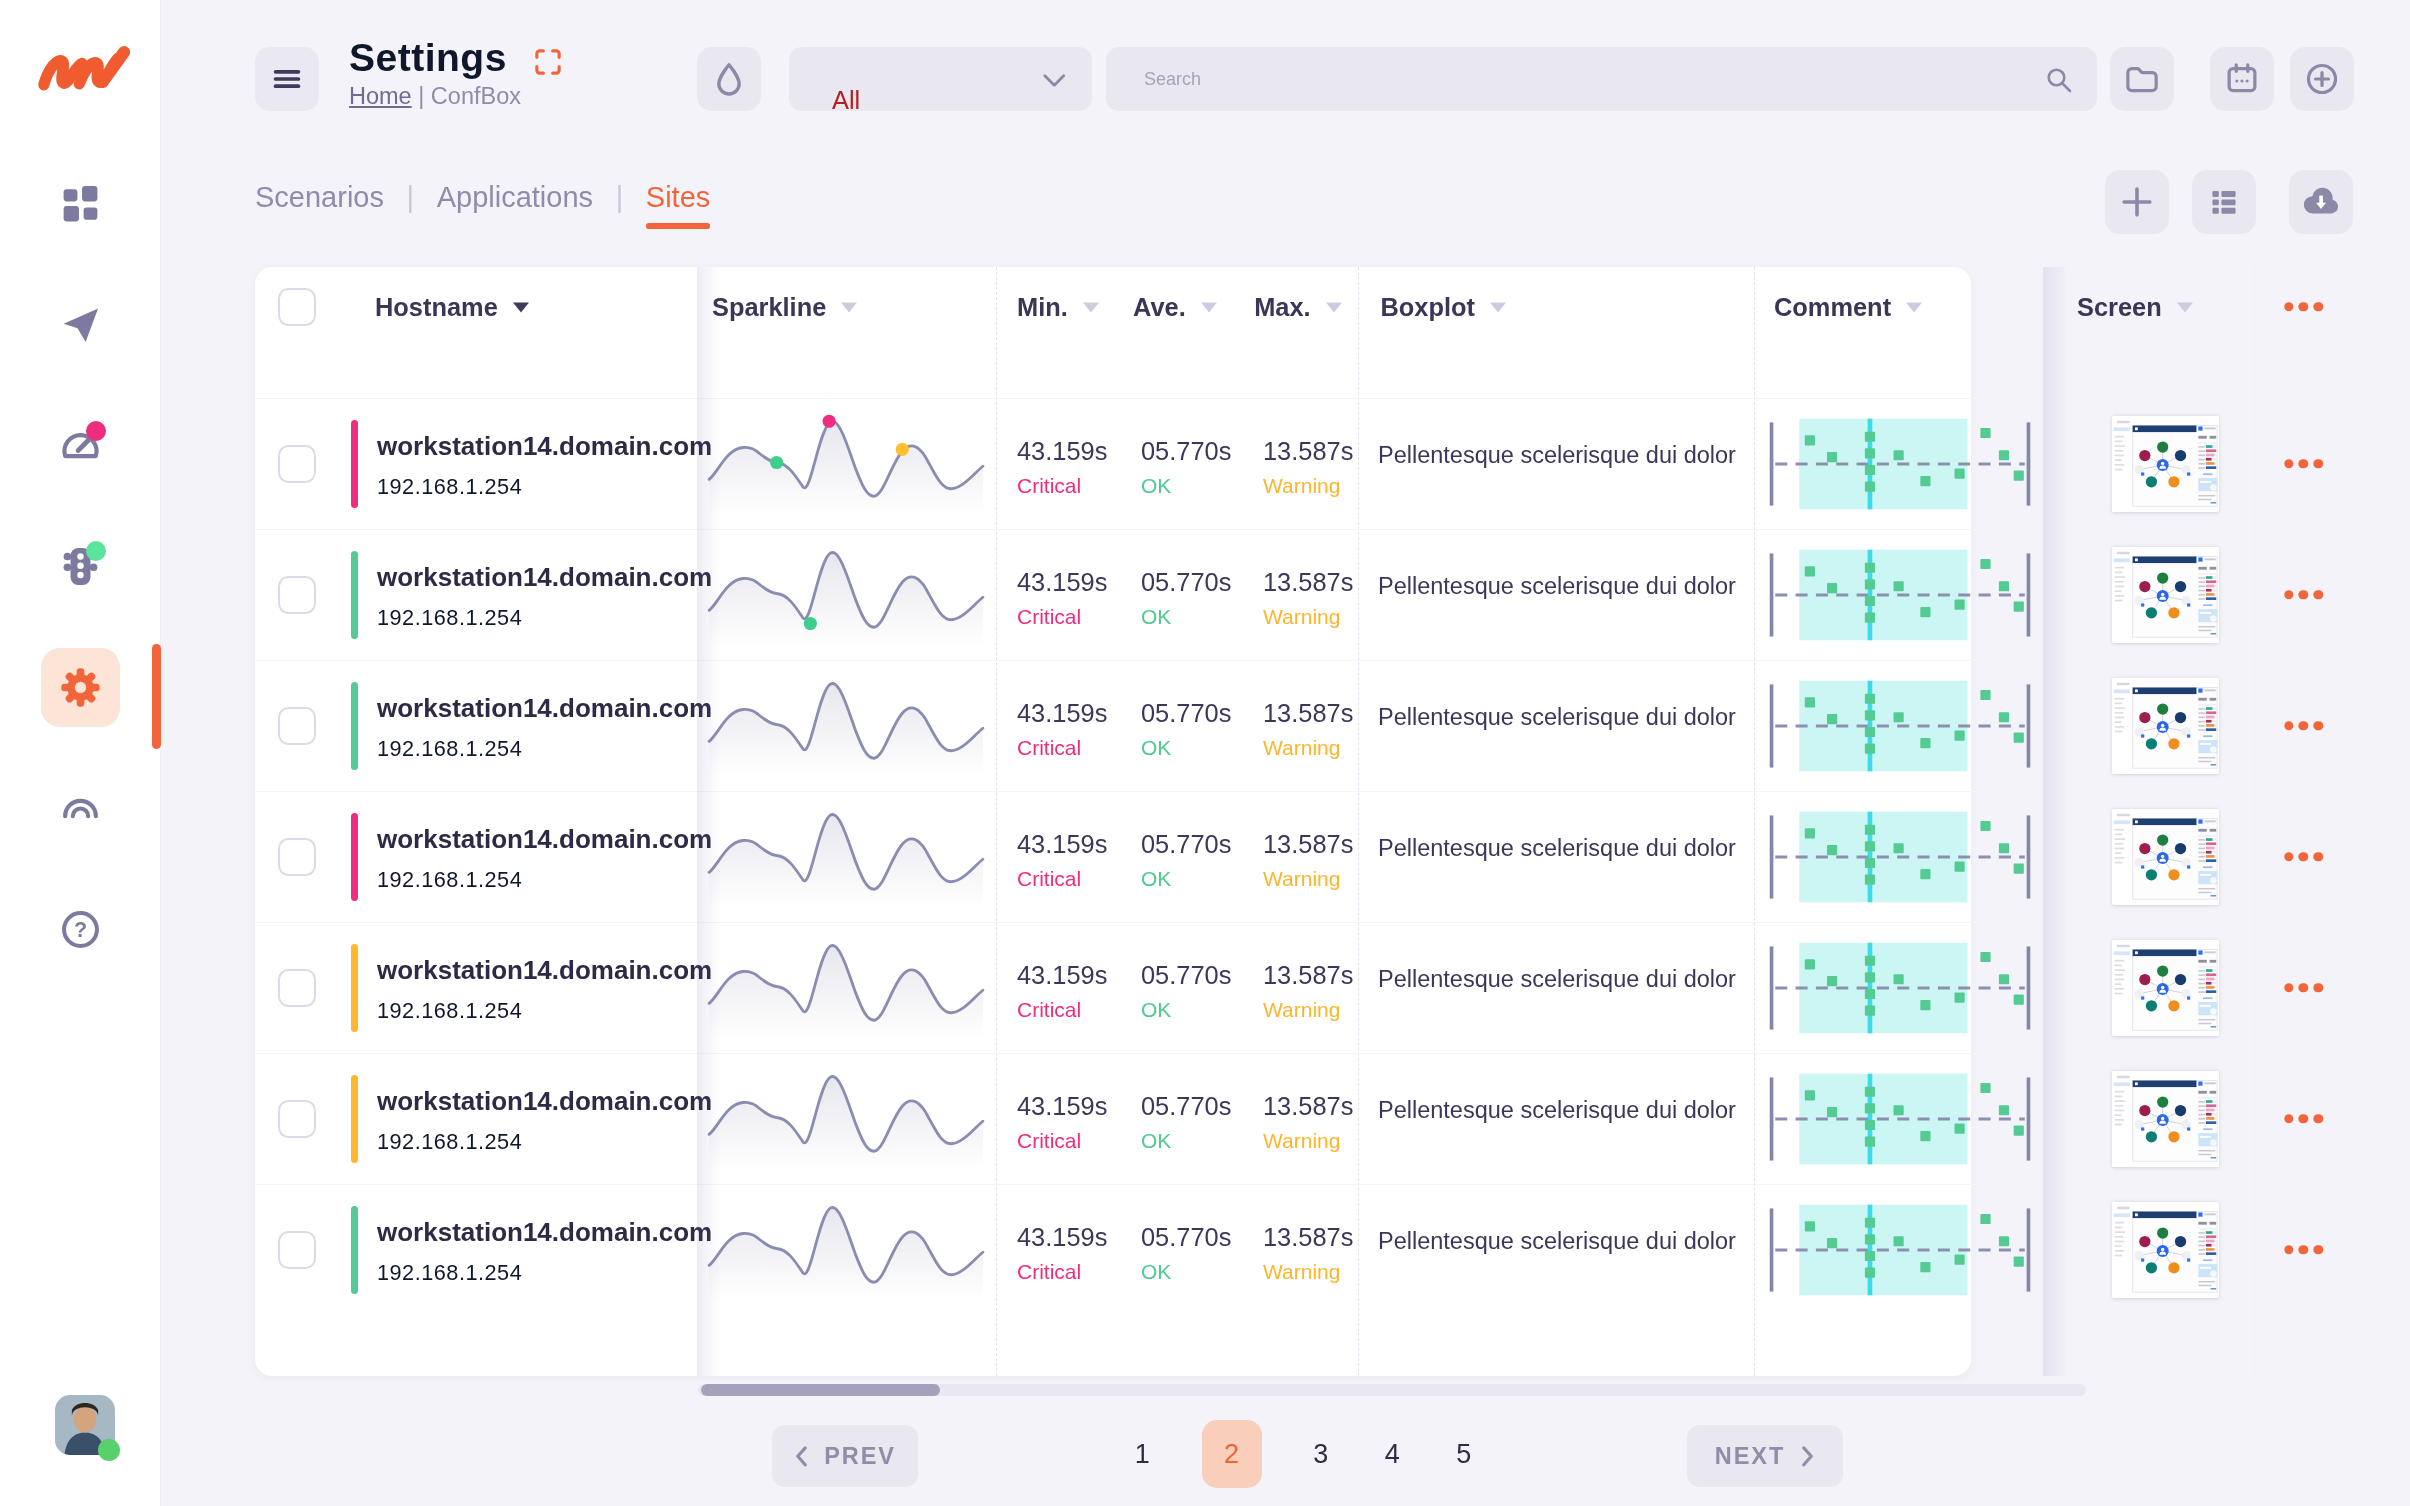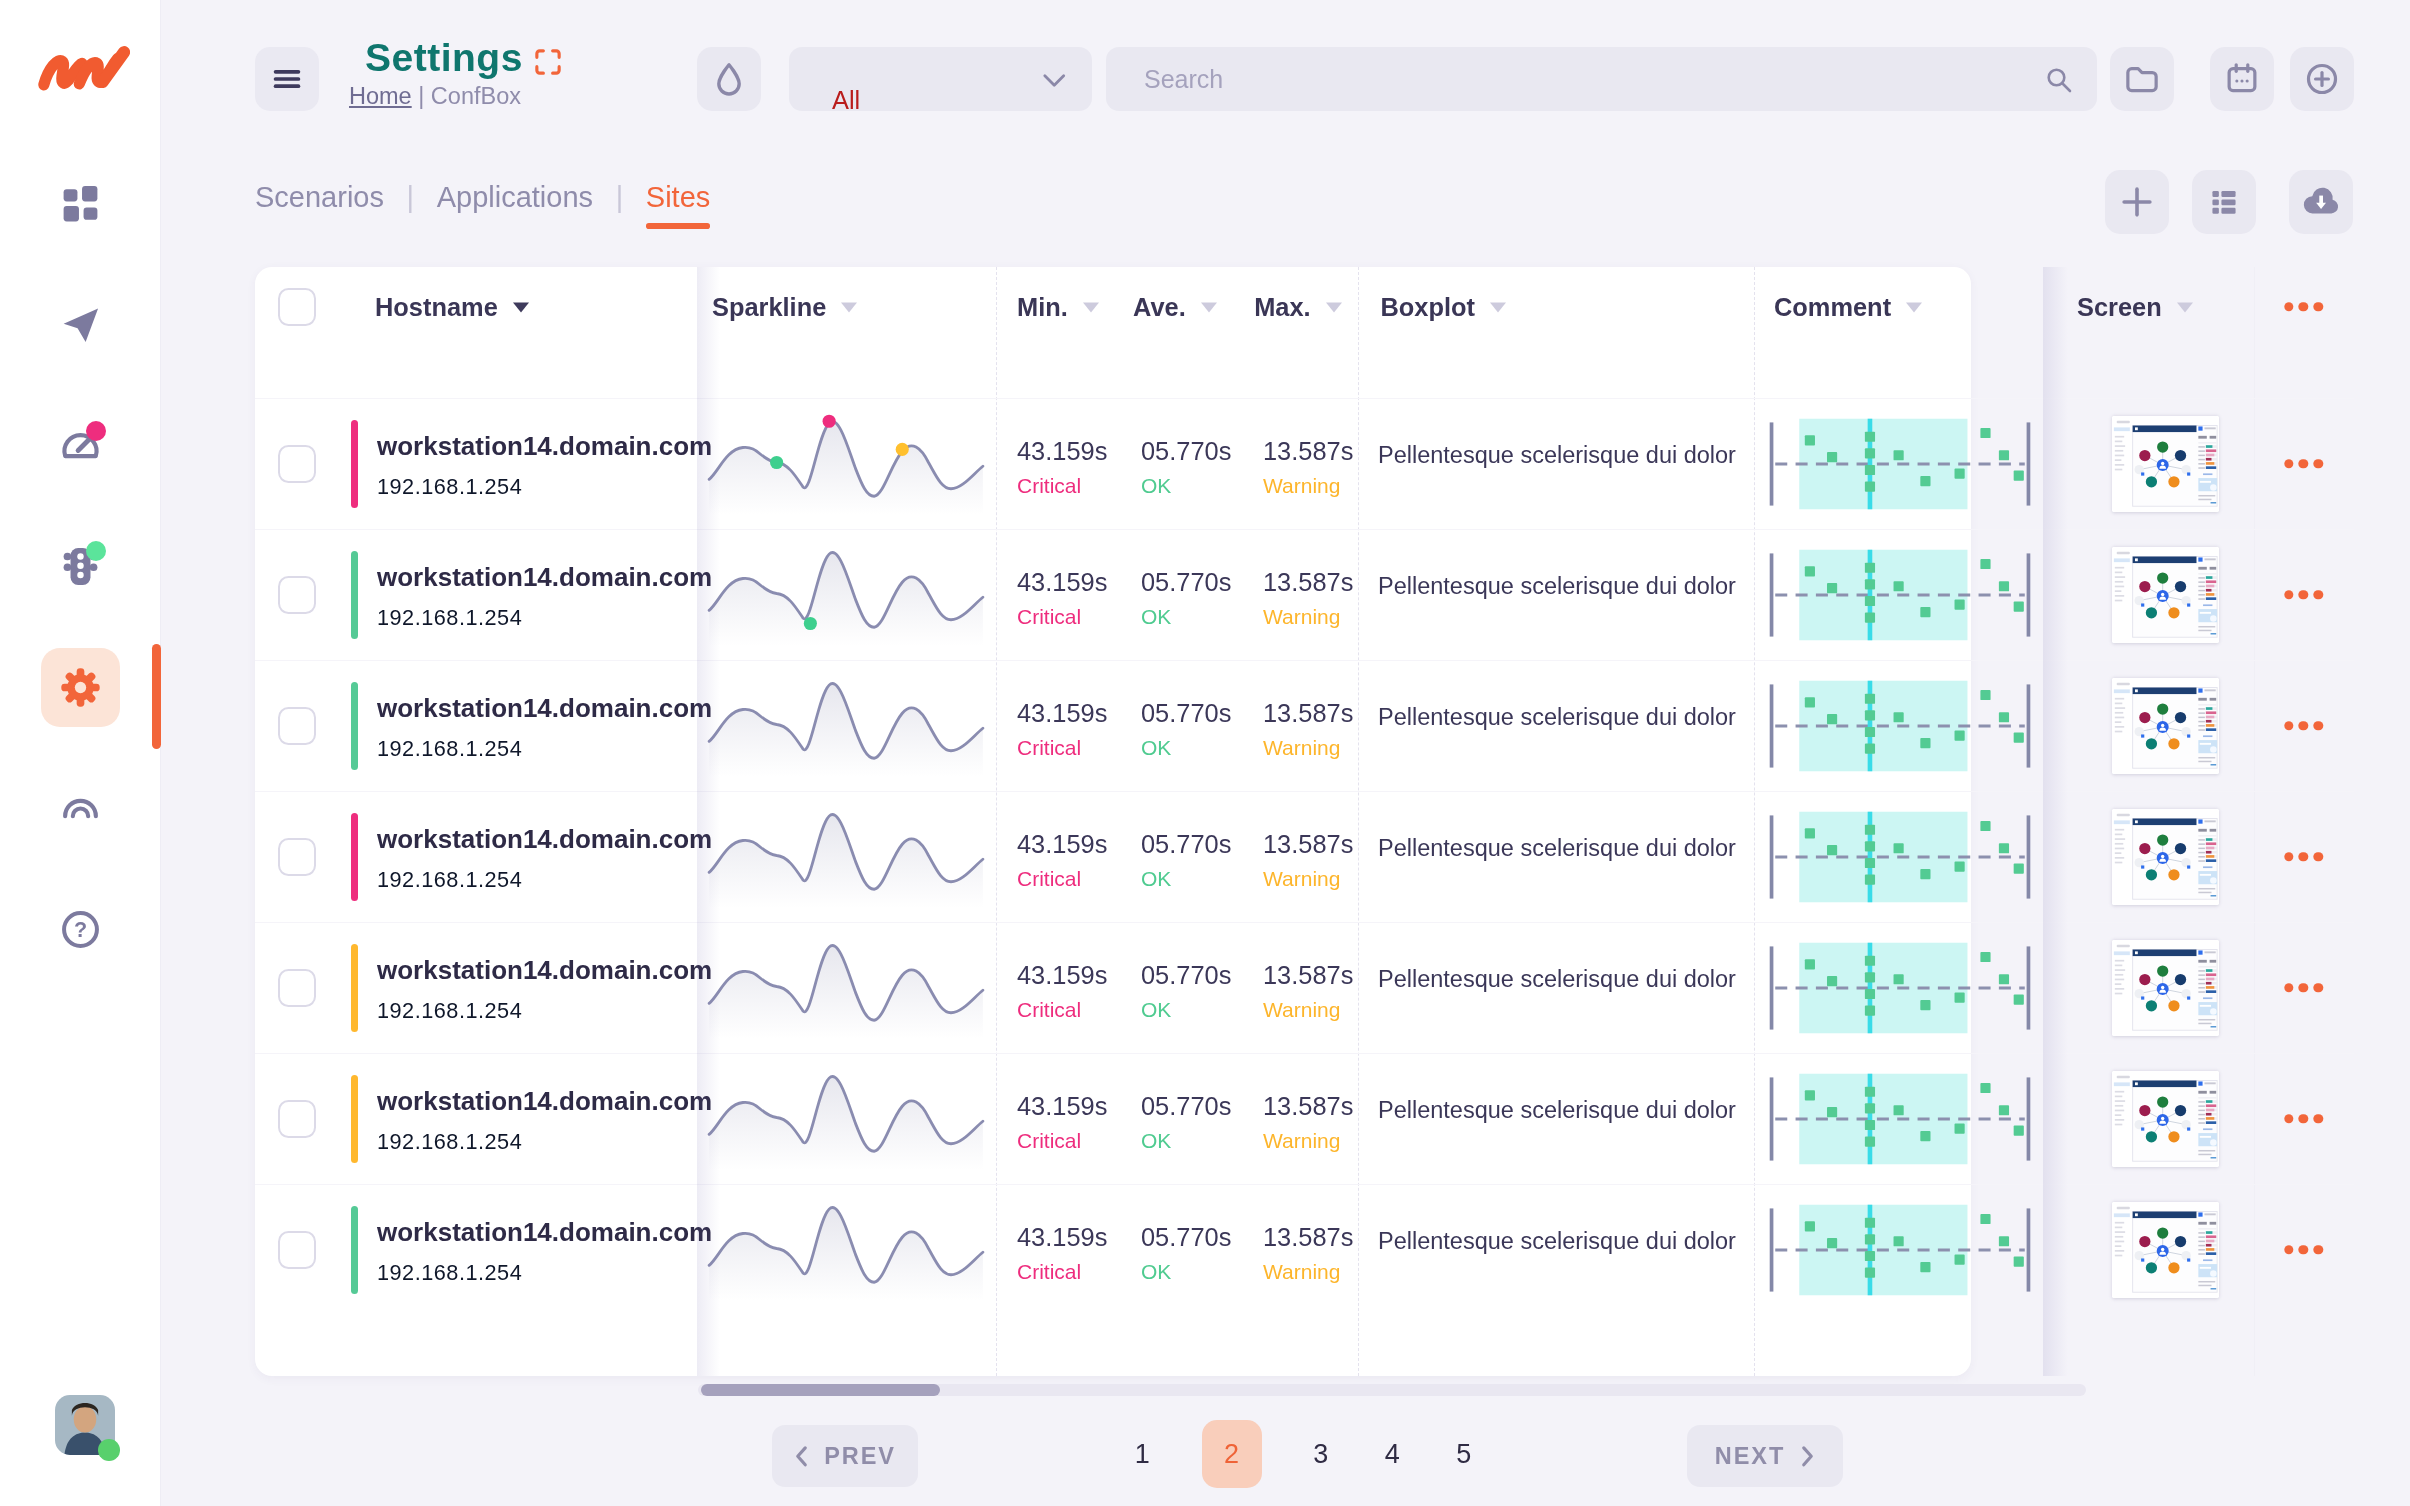--- a/index.html
+++ b/index.html
@@ -12,29 +12,29 @@
   .logo { position:absolute; left:36px; top:40px; width:94px; height:56px; }
   .nav-item { position:absolute; left:41px; width:79px; height:79px; border-radius:19px; display:flex; align-items:center; justify-content:center; cursor:pointer; }
   .nav-item.active { background:#fce4d7; }
   .nav-badge { position:absolute; width:20px; height:20px; border-radius:50%; top:14px; right:14px; }
   .active-bar { position:absolute; left:152px; top:644px; width:9.4px; height:105px; background:#f2653a; border-radius:5.6px; }
   .avatar { position:absolute; left:55px; top:1395px; width:60px; height:60px; border-radius:15px; overflow:hidden; cursor:pointer; }
   .avatar-dot { position:absolute; left:98px; top:1439px; width:21.7px; height:21.7px; border-radius:50%; background:#58d06c; }
 
   
   .btn-sq { position:absolute; width:64px; height:64px; border-radius:15px; background:#e9e8f1; display:flex; align-items:center; justify-content:center; cursor:pointer; border:none; }
-  .page-title { position:absolute; left:349px; top:36px; font-size:39px; font-weight:800; color:#0f766e; letter-spacing:0.5px;margin-left:16px; }
+  .page-title { position:absolute; left:349px; top:36px; font-size:39px; font-weight:800; color:#0f172a; letter-spacing:0.5px; }
   .expand-ic { position:absolute; left:535px; top:49px; width:26px; height:26px; }
   .breadcrumb { position:absolute; left:349px; top:83px; font-size:23.5px; color:#8f8cab; }
   .breadcrumb a { color:#6f6c92; text-decoration:underline; cursor:pointer; }
   .filter-select { position:absolute; left:789px; top:47px; width:303px; height:64px; border-radius:13px; background:#e9e8f1; display:flex; align-items:center; cursor:pointer; }
   .filter-select .val { margin-left:43px; font-size:25.4px; color:#b91c1c;margin-top:42px; }
   .filter-select svg { position:absolute; right:26px; top:24.5px; }
   .searchbox { position:absolute; left:1106px; top:47px; width:991px; height:64px; border-radius:13px; background:#e9e8f1; }
-  .searchbox input { position:absolute; left:38px; top:0; width:885px; height:64px; background:transparent; border:none; outline:none; font-size:25px; color:#57537a; font-family:inherit; }
+  .searchbox input { position:absolute; left:38px; top:0; width:885px; height:64px; background:transparent; border:none; outline:none; font-size:18px; color:#57537a; font-family:inherit; }
   .searchbox input::placeholder { color:#a5a2bd; }
   .searchbox .mag { position:absolute; right:24.5px; top:19px; }
 
   
   .tabs { position:absolute; left:255px; top:181px; display:flex; align-items:flex-start; font-size:29px; color:#8f8cab; }
   .tab { position:relative; padding-bottom:15px; cursor:pointer; }
   .tab.active { color:#f2653a; }
   .tab.active::after { content:""; position:absolute; left:0; right:0; bottom:0; height:5.6px; border-radius:2.8px; background:#f2653a; }
   .tab-sep { margin:0 22.6px; color:#c9c7d8; }
 

